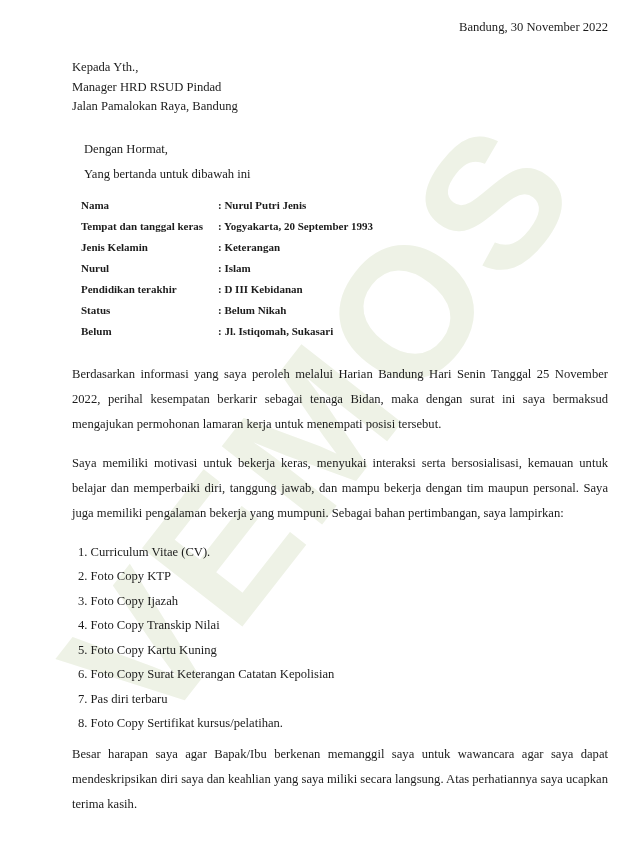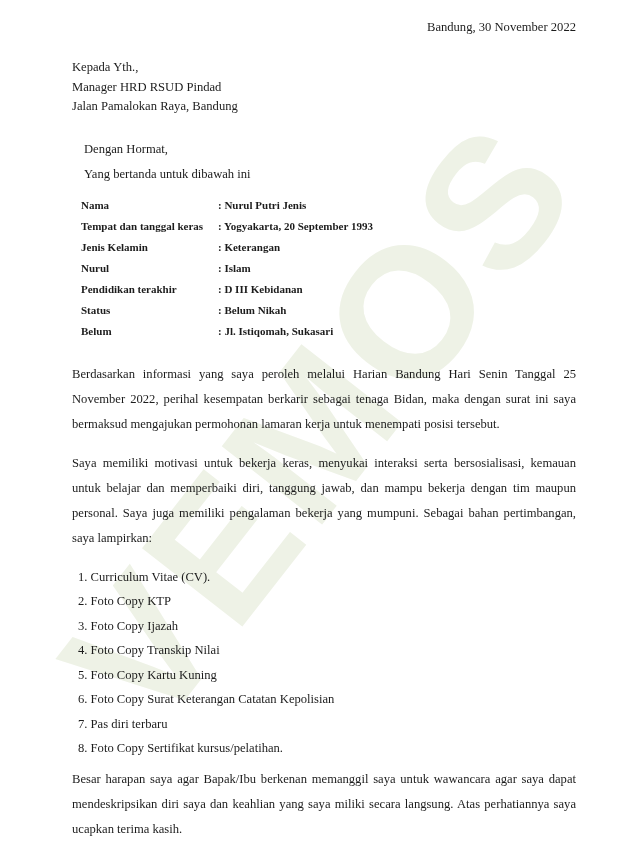--- a/index.html
+++ b/index.html
@@ -41,21 +41,21 @@
     user-select: none;
   }
 
   
   #page {
     position: relative;
     z-index: 1;
     width: 640px;
     height: 847px;
     box-sizing: border-box;
-    padding: 18px 64px 0 72px;
+    padding: 18px 32px 0 72px;
   }
 
   .doc-line {
     font-size: 12.6px;
     line-height: 21px;
   }
 
   
   #date-line {
     text-align: right;

